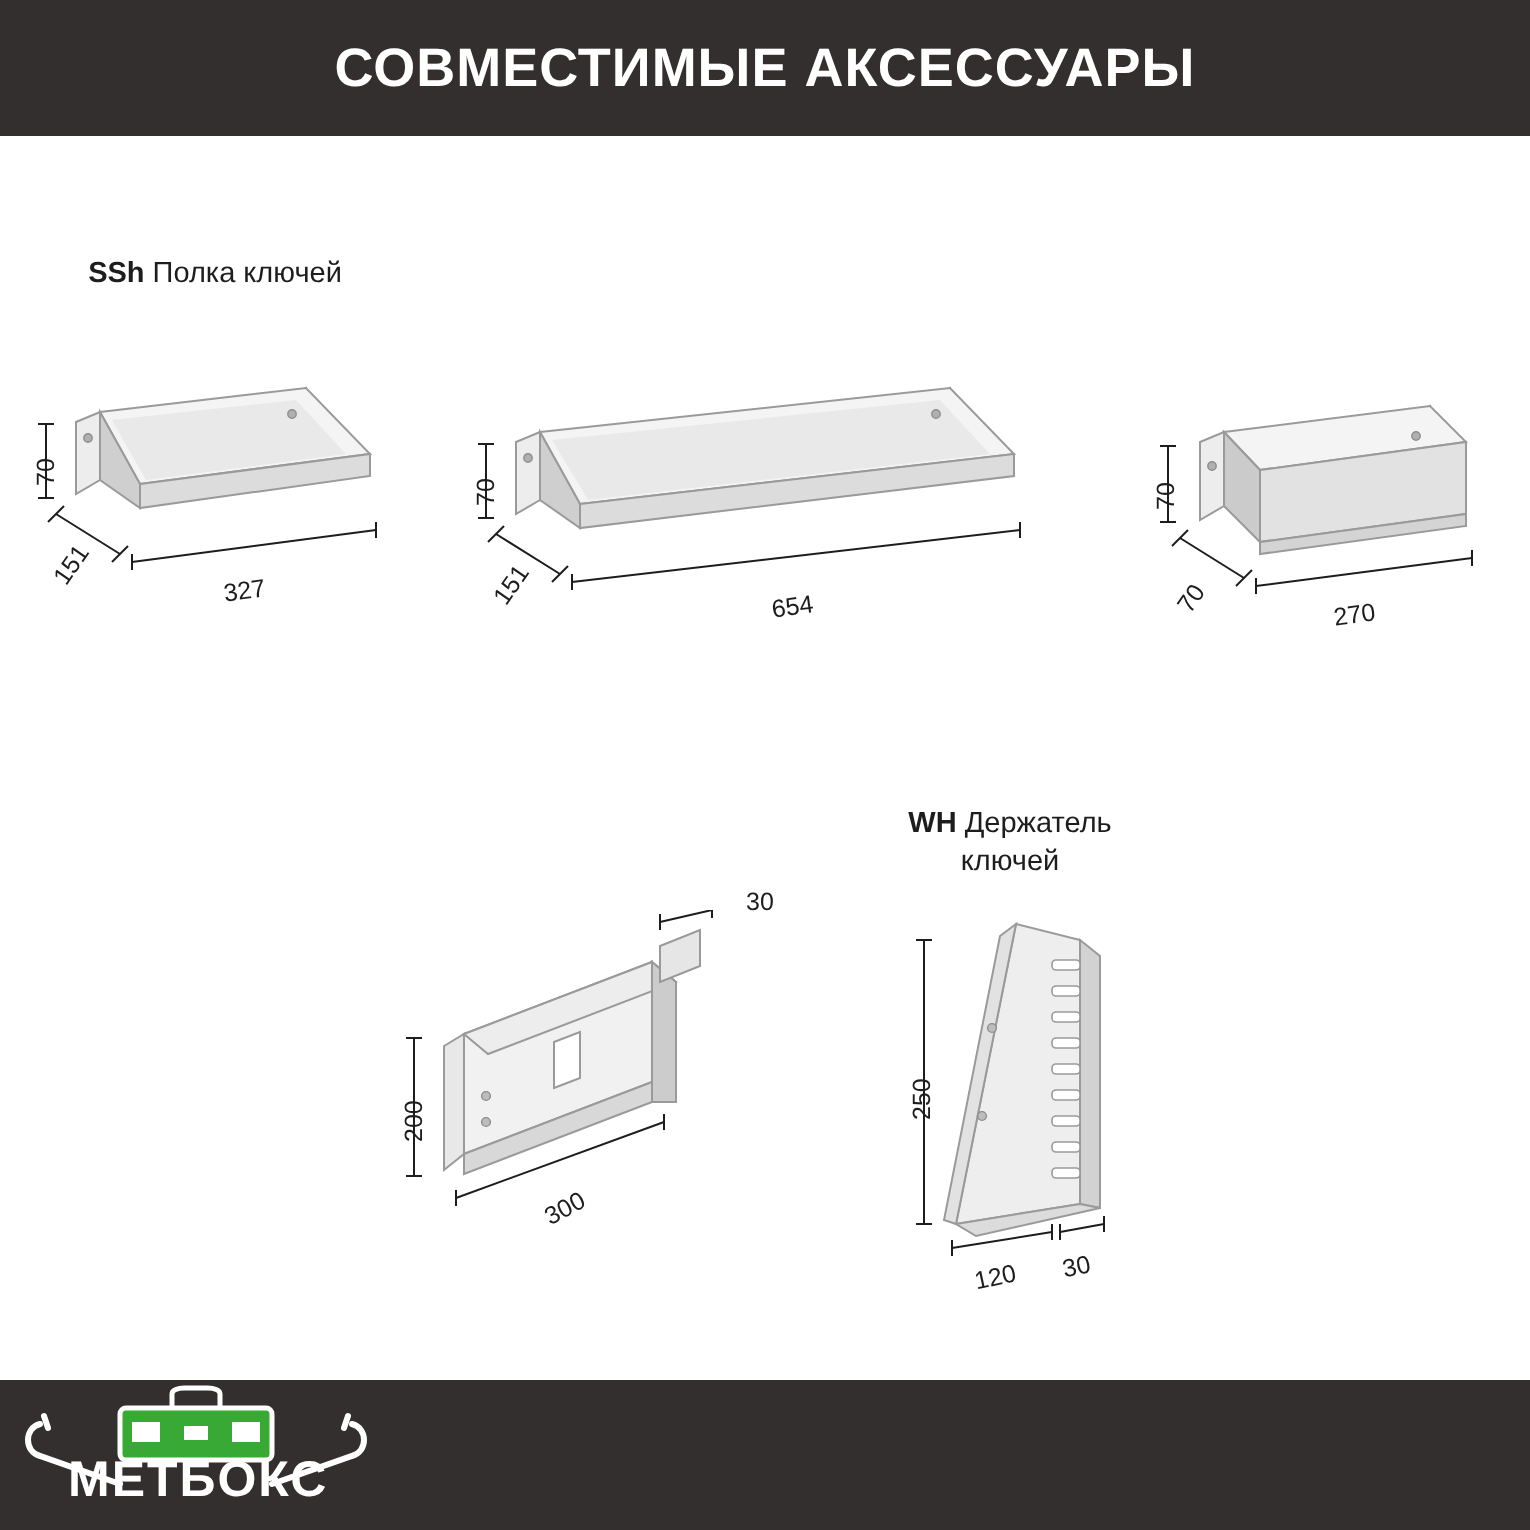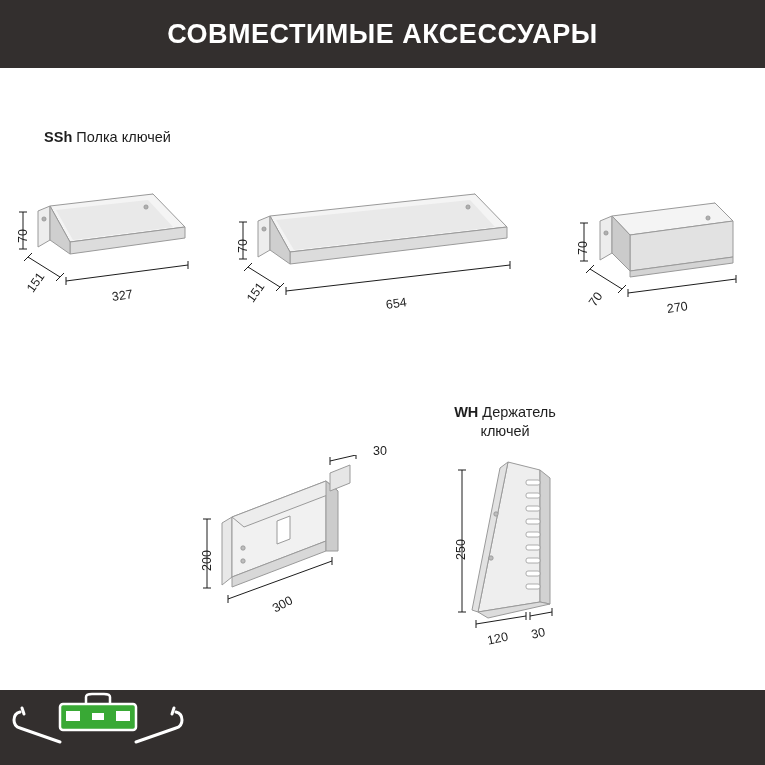--- a/index.html
+++ b/index.html
@@ -342,16 +342,17 @@
         </g>
 
         <rect x="52" y="6" width="76" height="26" rx="3" fill="#39a935" stroke="#ffffff" stroke-width="2.5"></rect>
 
         <path d="M78,6 L78,-1 C78,-3 81,-4 84,-4 L96,-4 C99,-4 102,-3 102,-1 L102,6" fill="none" stroke="#ffffff" stroke-width="2.5"></path>
 
         <rect x="58" y="13" width="14" height="10" fill="#ffffff"></rect>
         <rect x="108" y="13" width="14" height="10" fill="#ffffff"></rect>
         <rect x="84" y="15" width="12" height="7" fill="#ffffff"></rect>
       </svg>
+      <div class="logo-text">МЕТБОКС</div>
     </div>
   </div>
 
 </div>
 
 </body></html>

